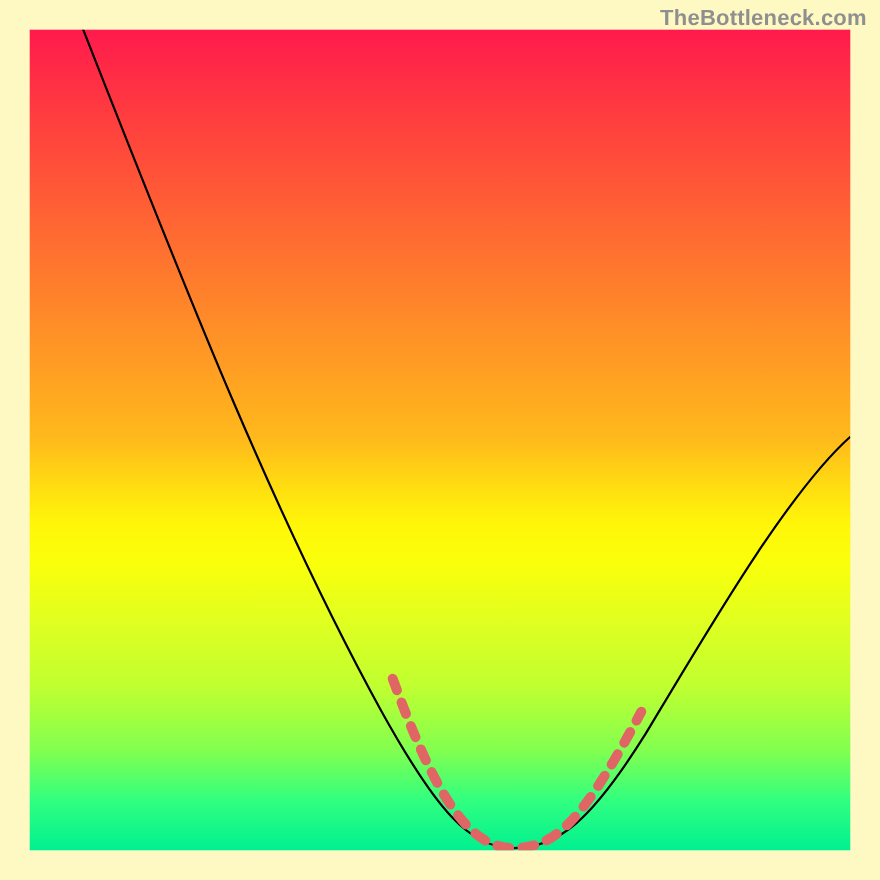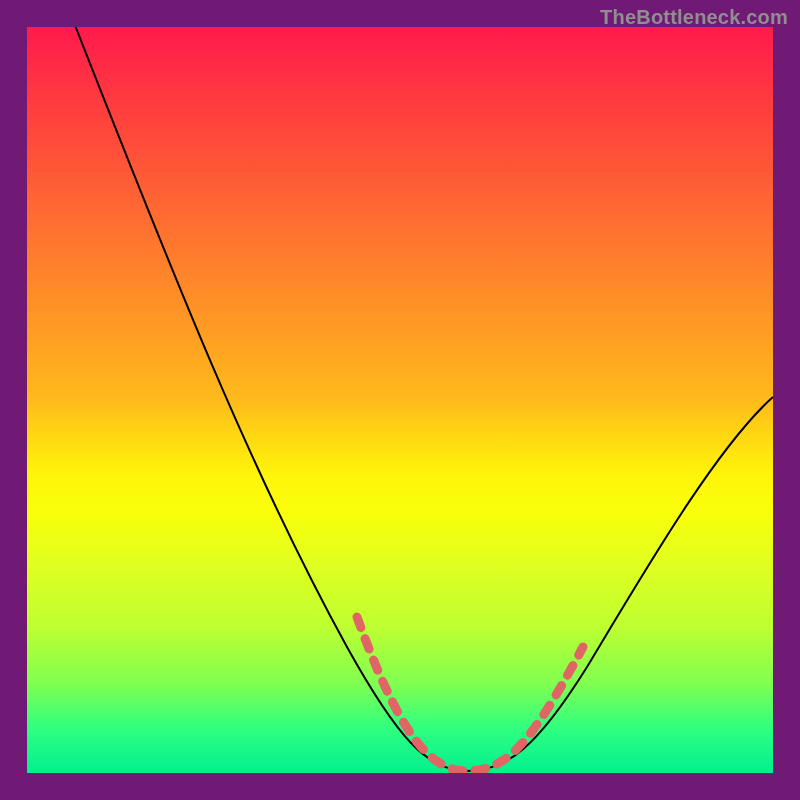--- a/index.html
+++ b/index.html
@@ -9,21 +9,21 @@
     height: 800px;
     background: #000;
     overflow: hidden;
   }
   .frame {
     position: absolute;
     left: 0;
     top: 0;
     width: 800px;
     height: 800px;
-    background: #701a75;
+    background: #fef9c3;
   }
   .plot-area {
     position: absolute;
     left: 27px;
     top: 27px;
     width: 746px;
     height: 746px;
     background: linear-gradient(to bottom,
       #ff1a4d 0%,
       #ff3b3f 10%,

